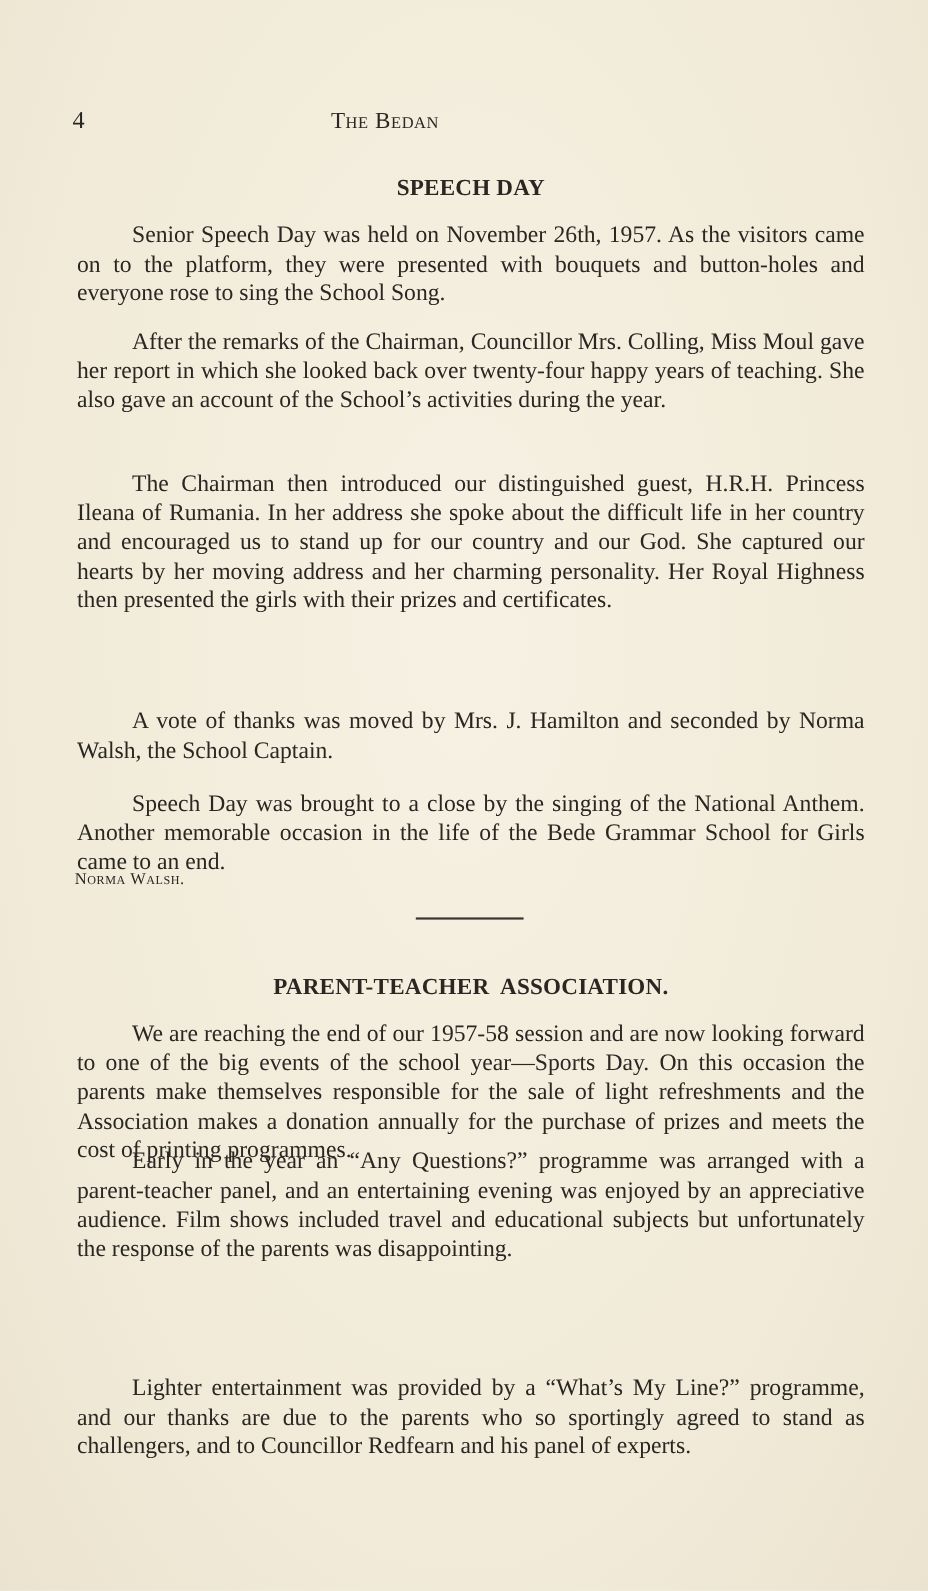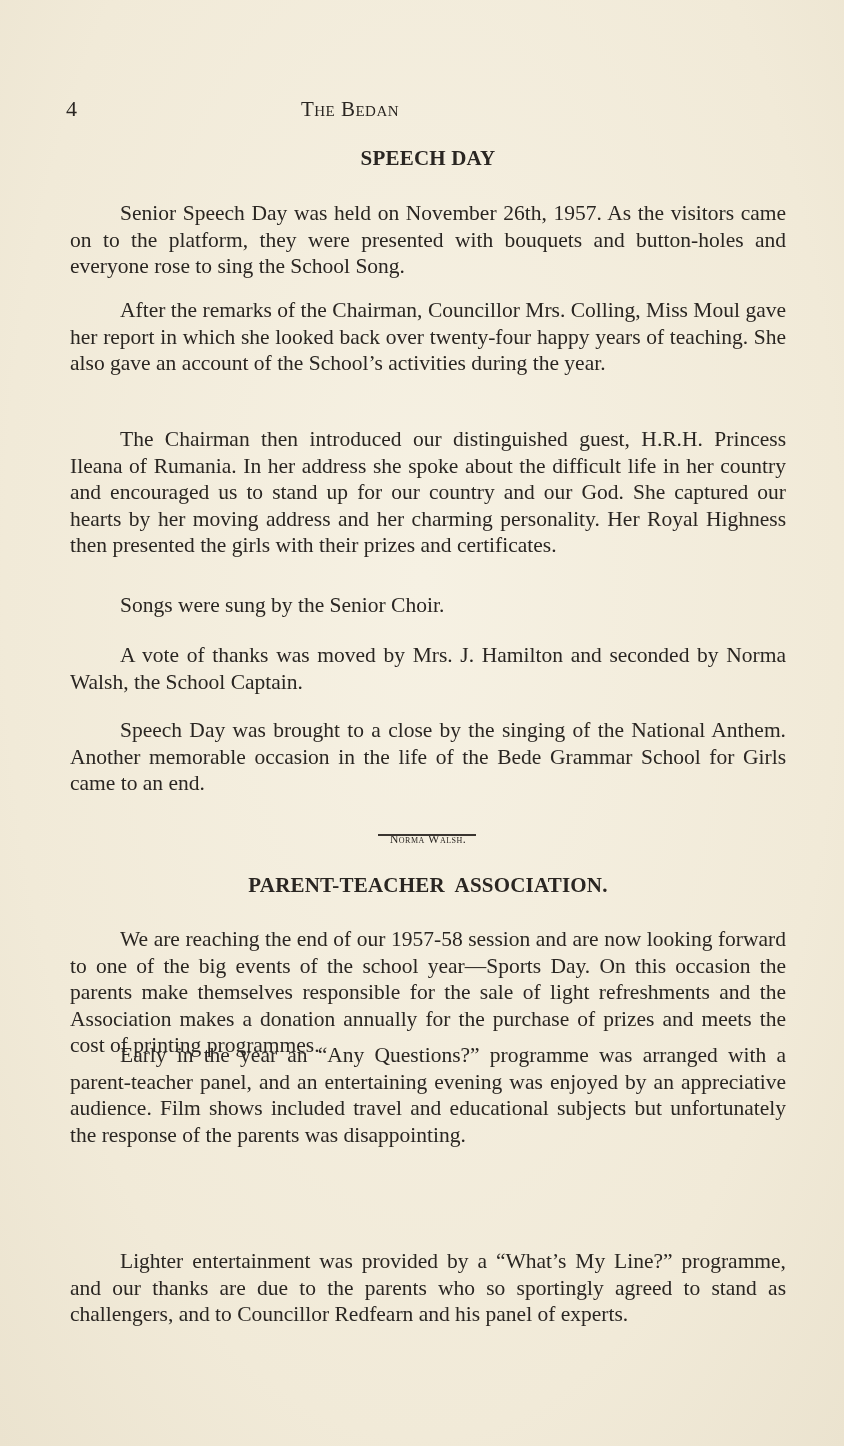--- a/index.html
+++ b/index.html
@@ -18,28 +18,28 @@
     position:absolute; left:66px; top:96px; font-size:22px;
   }
   .running-head {
     position:absolute; left:0; width:700px; top:97px; text-align:center;
     font-size:21px; font-variant:small-caps; letter-spacing:0.5px;
   }
   .col {
     position:absolute; left:68px; width:720px;
   }
   h2 {
-    margin:0; text-align:center; font-weight:bold; font-size:21px; letter-spacing:0.2px;
+    margin:12px; text-align:center; font-weight:bold; font-size:21px; letter-spacing:0.2px;
   }
   p {
     margin:2px; font-size:21.5px; line-height:26.5px; text-align:justify;
     text-indent:50px;
   }
   .sig {
-    text-align:center; font-variant:small-caps; font-size:12px; letter-spacing:0.5px;margin-top:40px;
+    text-align:left; font-variant:small-caps; font-size:15px; letter-spacing:0.5px;
   }
   .rule {
     position:absolute; left:378px; top:834px; width:98px; height:1.5px; background:#3a3530;
   }
 </style>
 </head>
 <body>
 
 <div class="page">
 
@@ -51,23 +51,20 @@
   </div>
 
   <div class="col" style="top:198px;">
     <p>Senior Speech Day was held on November 26th, 1957.  As the visitors came on to the platform, they were presented with bouquets and button-holes and everyone rose to sing the School Song.</p>
   </div>
   <div class="col" style="top:295px;">
     <p>After the remarks of the Chairman, Councillor Mrs. Colling, Miss Moul gave her report in which she looked back over twenty-four happy years of teaching.  She also gave an account of the School’s activities during the year.</p>
   </div>
   <div class="col" style="top:424px;">
     <p>The Chairman then introduced our distinguished guest, H.R.H. Princess Ileana of Rumania.  In her address she spoke about the difficult life in her country and encouraged us to stand up for our country and our God.  She captured our hearts by her moving address and her charming personality.  Her Royal Highness then presented the girls with their prizes and certificates.</p>
-  </div>
-  <div class="col" style="top:590px;">
-    <p>Songs were sung by the Senior Choir.</p>
   </div>
   <div class="col" style="top:640px;">
     <p>A vote of thanks was moved by Mrs. J. Hamilton and seconded by Norma Walsh, the School Captain.</p>
   </div>
   <div class="col" style="top:715px;">
     <p>Speech Day was brought to a close by the singing of the National Anthem.  Another memorable occasion in the life of the Bede Grammar School for Girls came to an end.</p>
   </div>
   <div class="col" style="top:792px;">
     <div class="sig">Norma Walsh.</div>
   </div>

